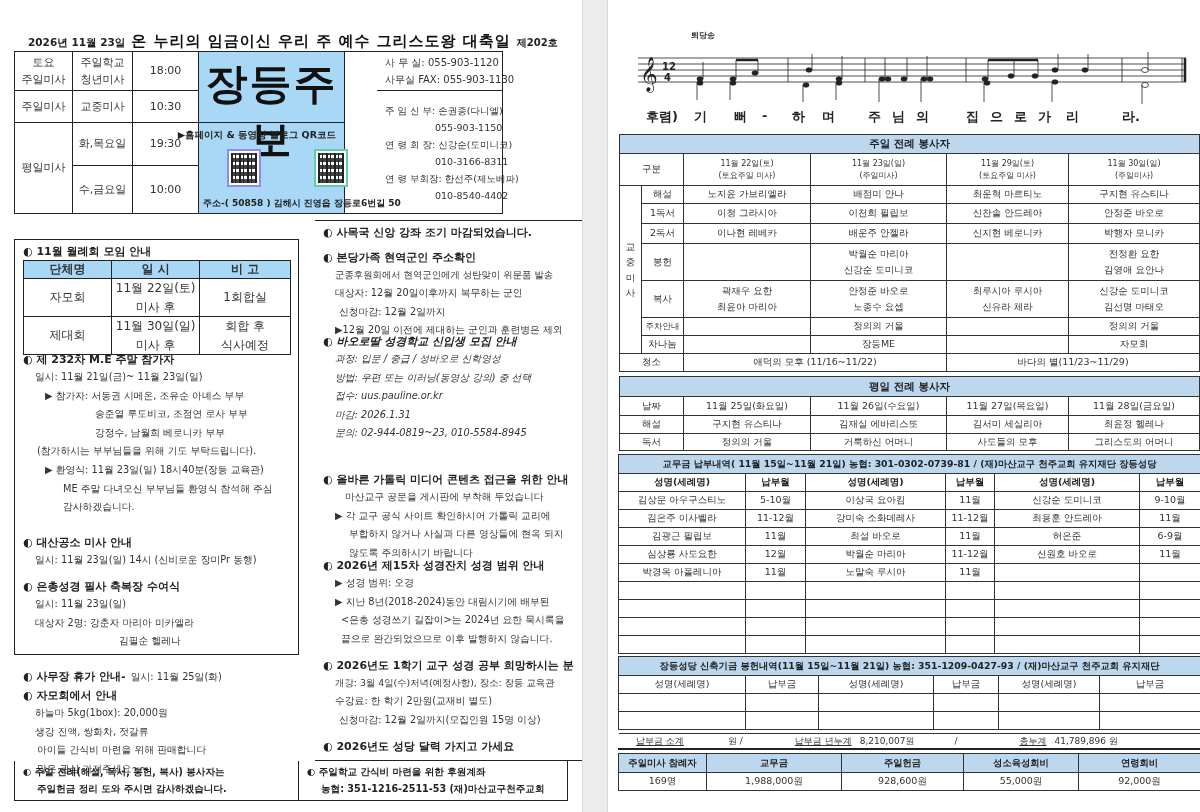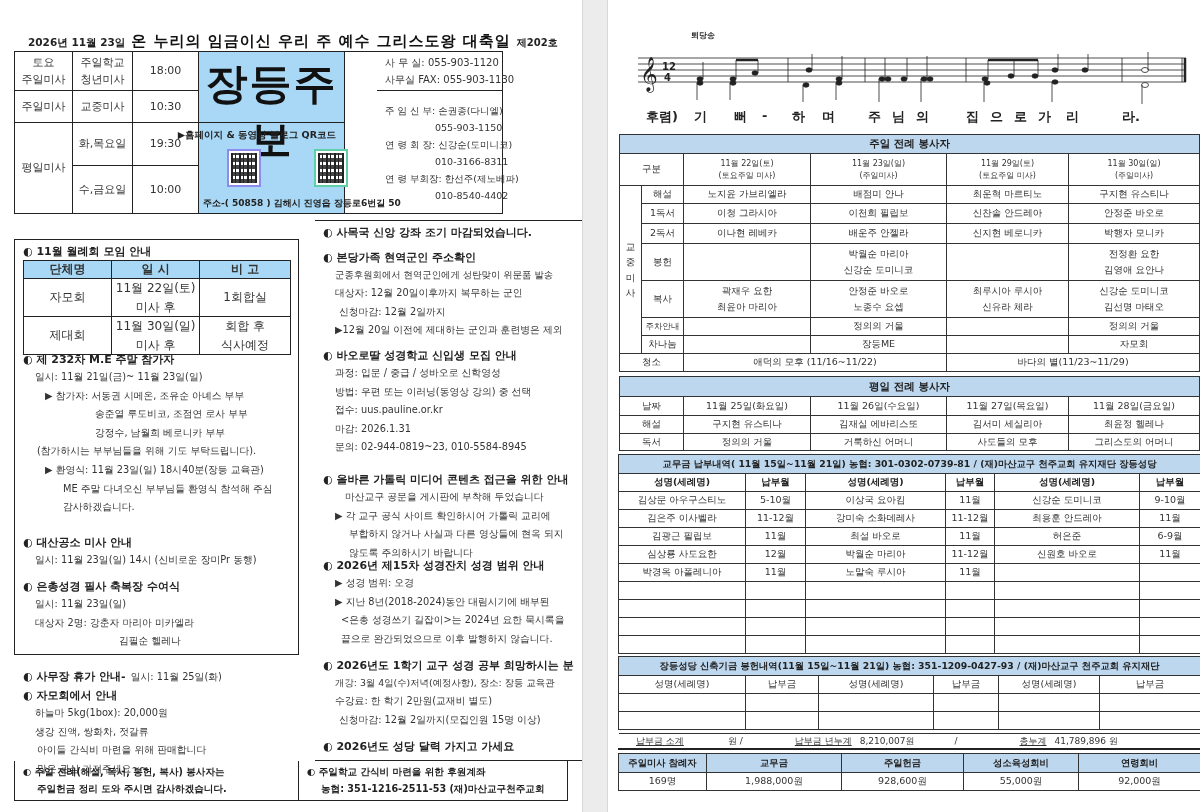--- a/index.html
+++ b/index.html
@@ -204,21 +204,21 @@
     </div>
 
     <div class="sec" style="top:28px;">
       <div class="sec-title">◐ 본당가족 현역군인 주소확인</div>
       <div class="sec-line ind1" style="font-size:9.4px">군종후원회에서 현역군인에게 성탄맞이 위문품 발송</div>
       <div class="sec-line ind1">대상자: 12월 20일이후까지 복무하는 군인</div>
       <div class="sec-line ind1" style="padding-left:16px">신청마감: 12월 2일까지</div>
       <div class="sec-line ind1">▶12월 20일 이전에 제대하는 군인과 훈련병은 제외</div>
     </div>
 
-    <div class="sec" style="top:126px;">
+    <div class="sec" style="top:112px;font-style:italic;">
       <div class="sec-title">◐ 바오로딸 성경학교 신입생 모집 안내</div>
       <div class="sec-line ind1">과정: 입문 / 중급 / 성바오로 신학영성</div>
       <div class="sec-line ind1">방법: 우편 또는 이러닝(동영상 강의) 중 선택</div>
       <div class="sec-line ind1">접수: uus.pauline.or.kr</div>
       <div class="sec-line ind1">마감: 2026.1.31</div>
       <div class="sec-line ind1">문의: 02-944-0819~23, 010-5584-8945</div>
     </div>
 
     <div class="sec" style="top:250px;">
       <div class="sec-title">◐ 올바른 가톨릭 미디어 콘텐츠 접근을 위한 안내</div>

